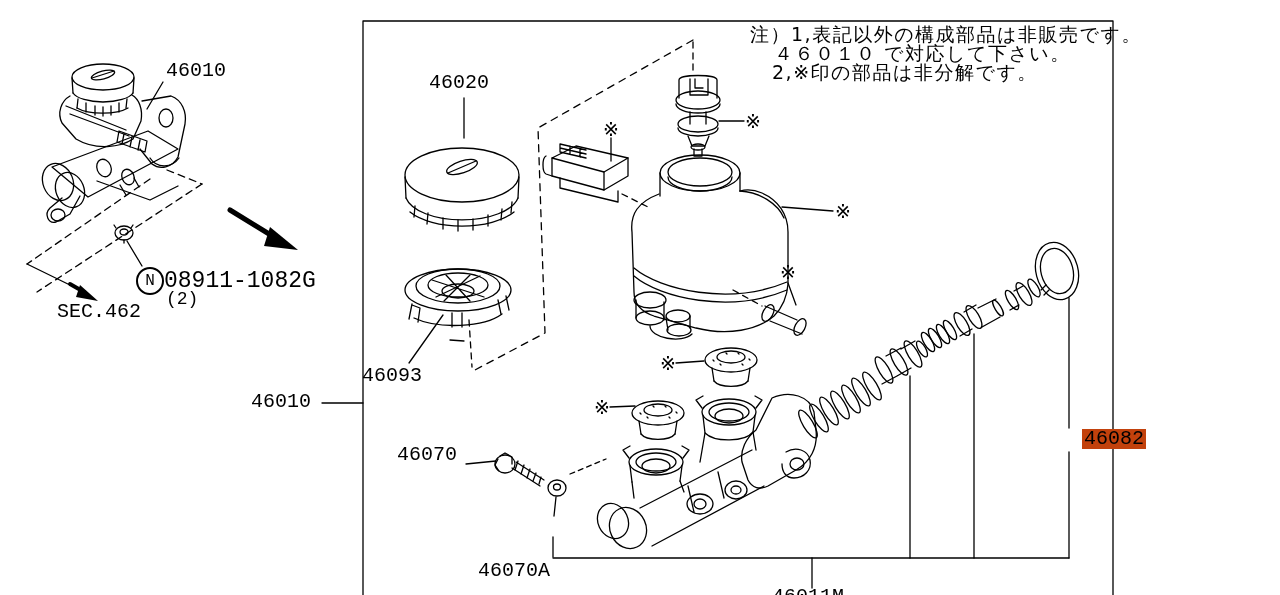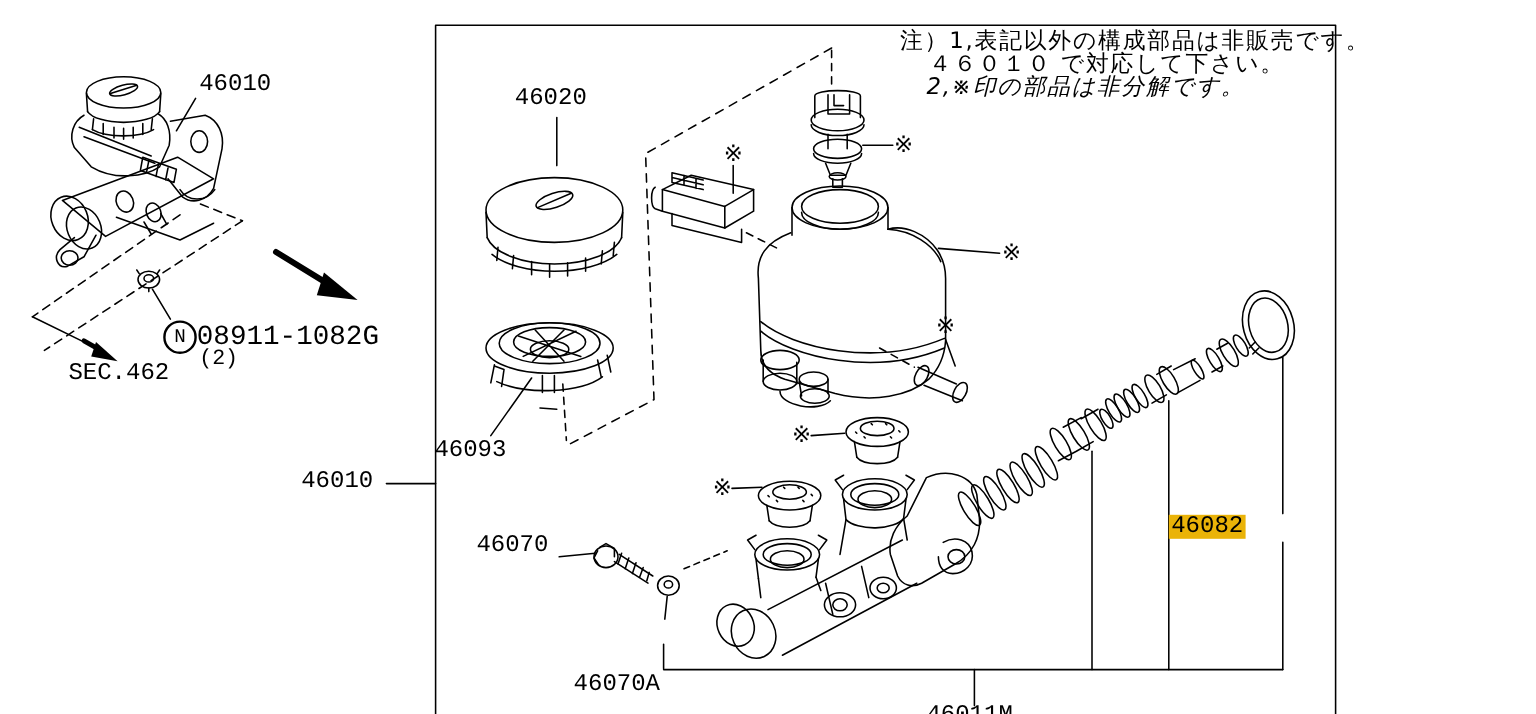--- a/index.html
+++ b/index.html
@@ -286,35 +286,35 @@
   <div class="lbl" style="left:251px;top:392px;">46010</div>
 
   <div class="lbl" style="left:429px;top:73px;">46020</div>
 
   <div class="lbl" style="left:362px;top:366px;">46093</div>
 
   <div class="lbl" style="left:397px;top:445px;text-align:right;">46070</div>
 
   <div class="lbl" style="left:478px;top:517px;margin-top:44px;">46070A</div>
 
-  <div class="lbl" style="left:974px;top:429px;background:#eab308;padding:0 2px;">46082</div>
+  <div class="lbl" style="left:1082px;top:429px;background:#c2410c;padding:0 2px;">46082</div>
 
   <div class="ncircle">N</div>
 
   <div class="lbl f21" style="left:164px;top:270px;">08911-1082G</div>
 
   <div class="lbl f18" style="left:166px;top:290px;">(2)</div>
 
   <div class="lbl" style="left:57px;top:302px;text-align:right;">SEC.462</div>
 
   <div class="lbl f20" style="left:772px;top:587px;">46011M</div>
 
   <div class="jp" style="left:750px;top:25px;">注）1,表記以外の構成部品は非販売です。</div>
   <div class="jp" style="left:774px;top:44px;">４６０１０ で対応して下さい。</div>
-  <div class="jp" style="left:772px;top:63px;font-style:italic;">2,※印の部品は非分解です。</div>
+  <div class="jp" style="left:772px;top:63px;">2,※印の部品は非分解です。</div>
 
   <div class="refmark" style="left:611px;top:129px;">※</div>
   <div class="refmark" style="left:753px;top:121px;">※</div>
   <div class="refmark" style="left:843px;top:211px;">※</div>
   <div class="refmark" style="left:788px;top:272px;">※</div>
   <div class="refmark" style="left:668px;top:363px;">※</div>
   <div class="refmark" style="left:602px;top:407px;">※</div>
 
 </div>
 

